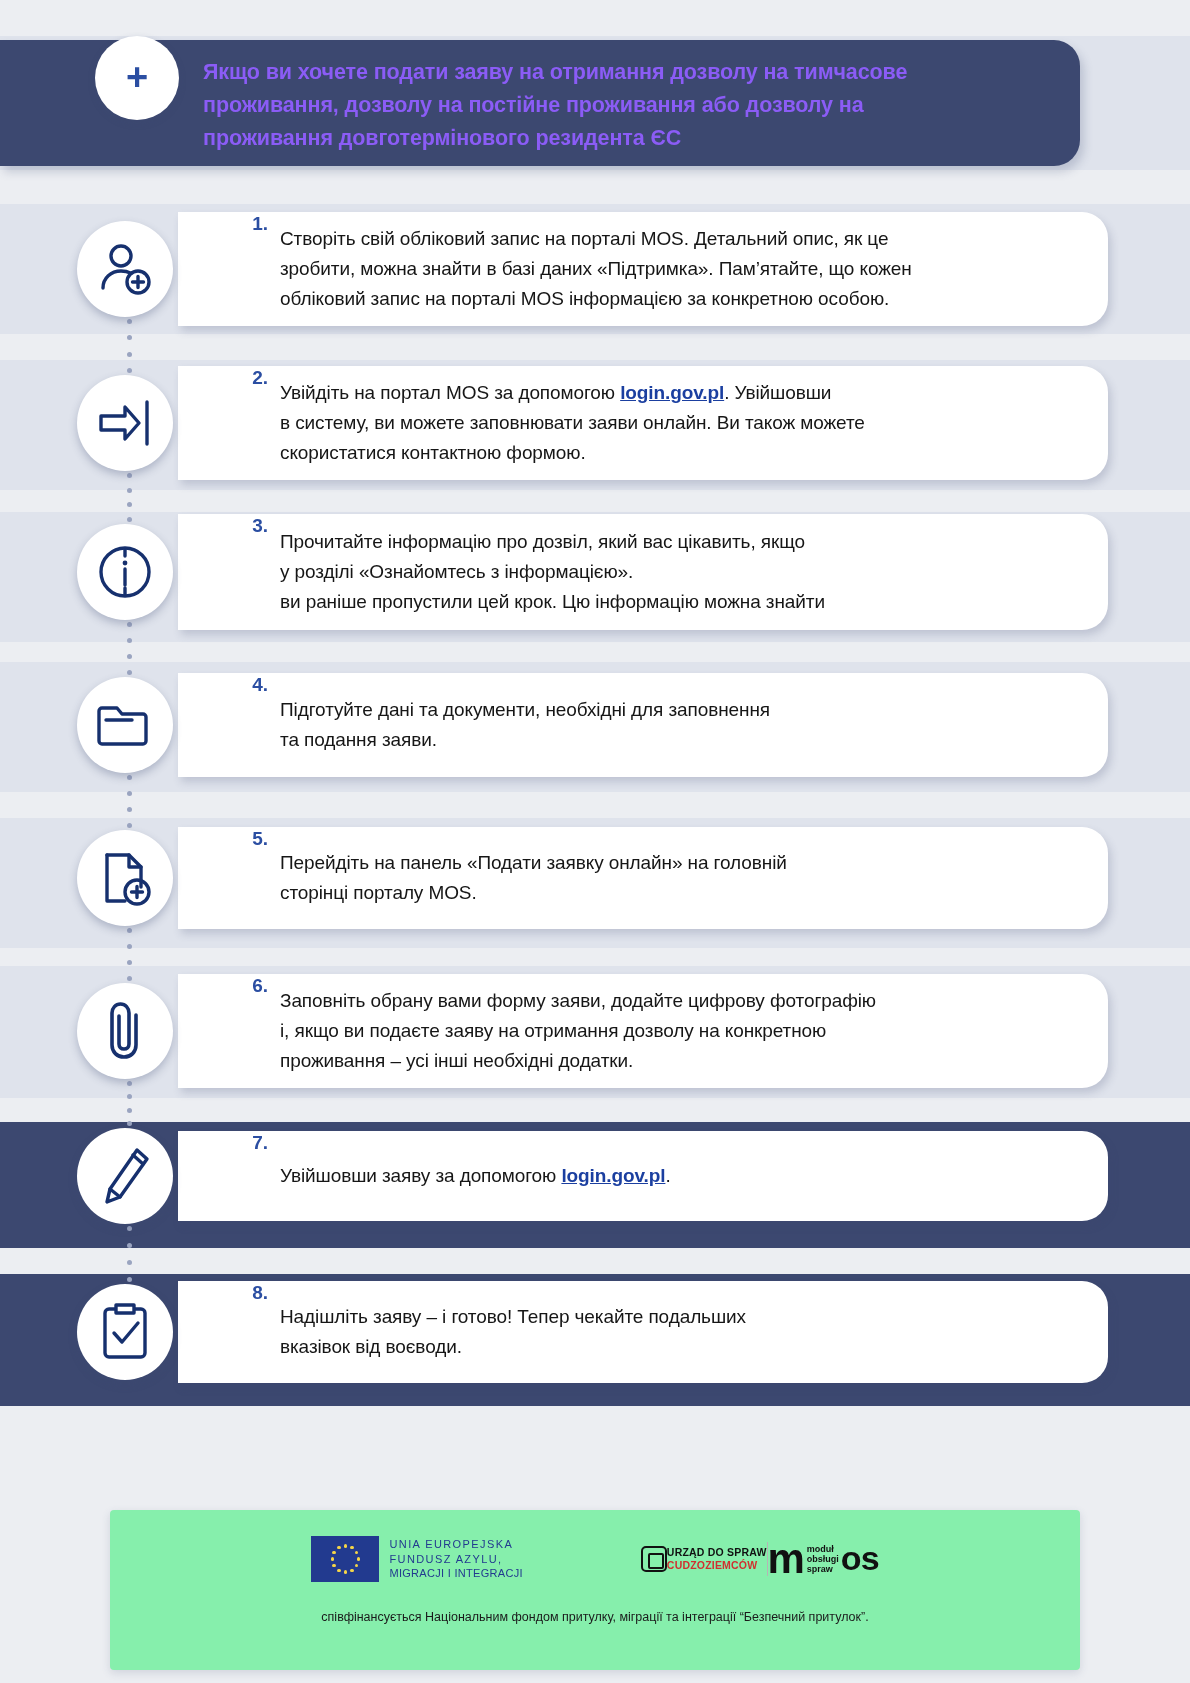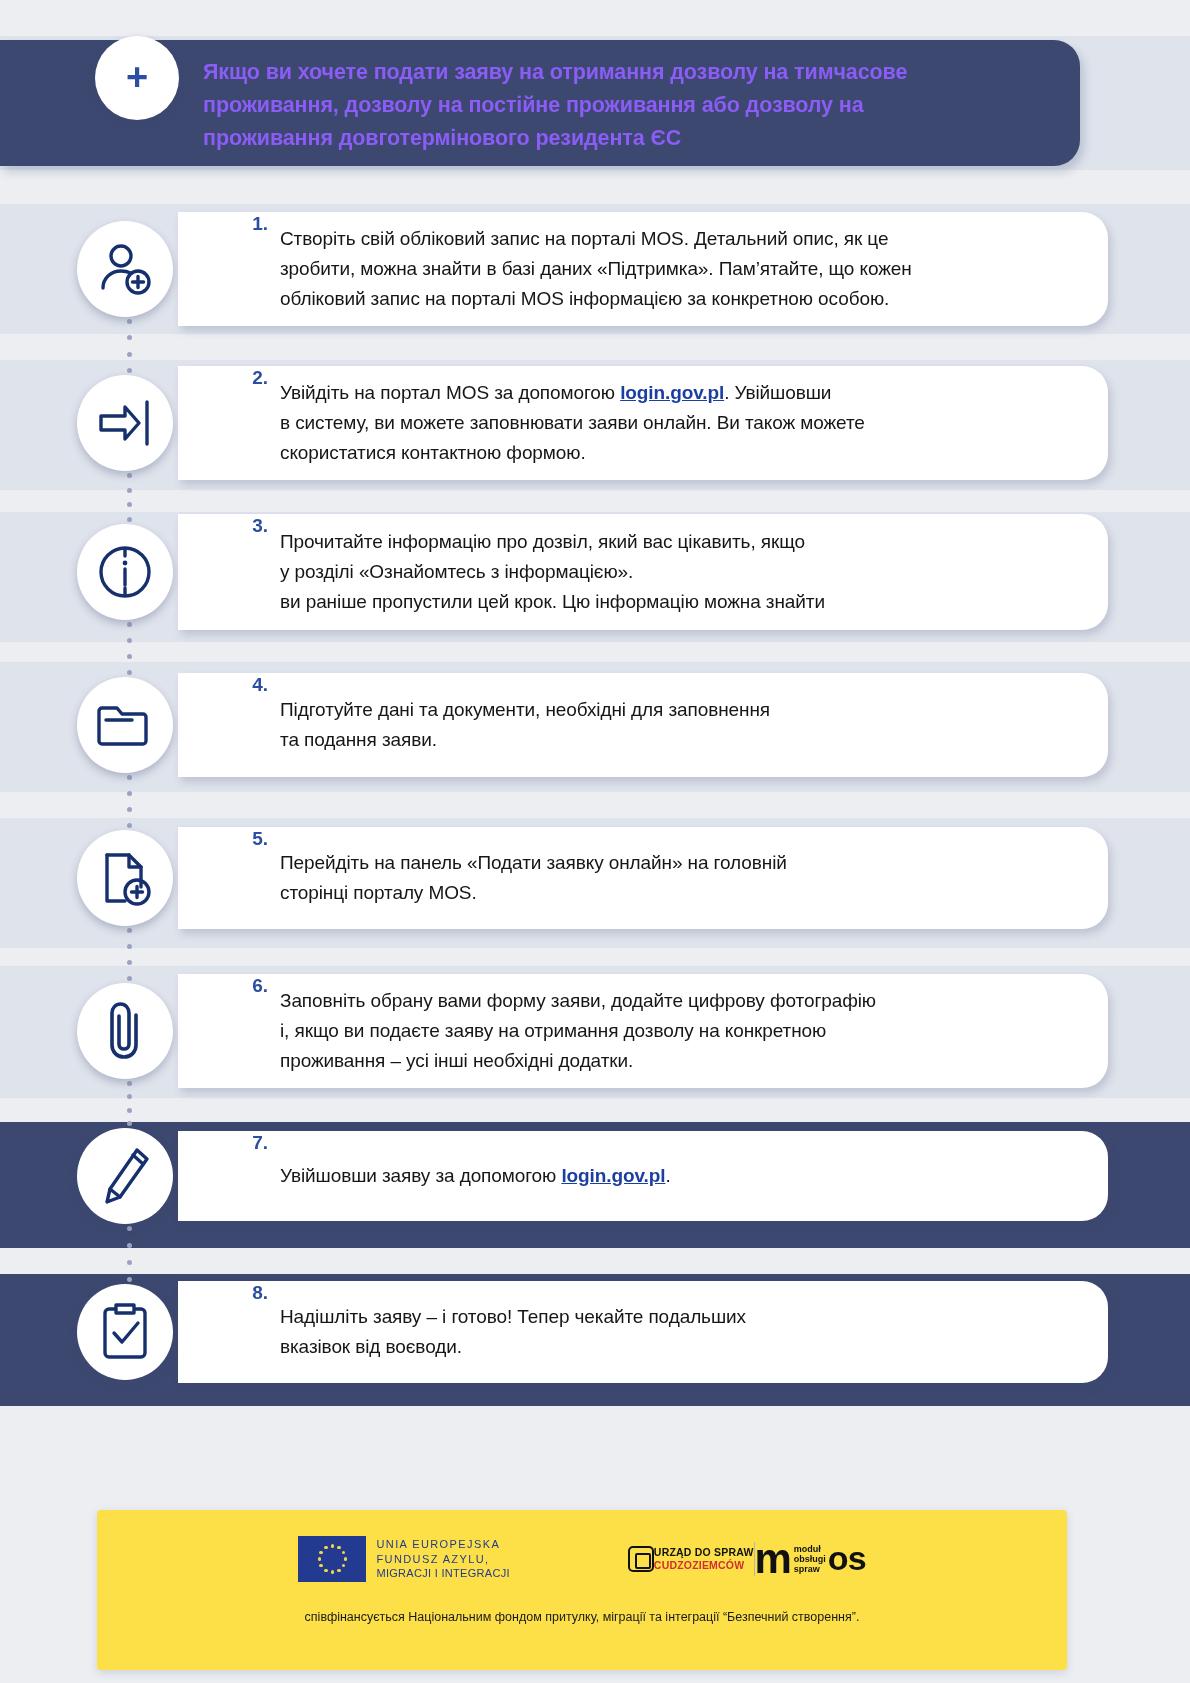--- a/index.html
+++ b/index.html
@@ -133,23 +133,23 @@
   .dots i {
     display: block;
     width: 5px; height: 5px;
     border-radius: 50%;
     background: #9aa4c0;
   }
 
   
   .footer-card {
     position: absolute;
-    left: 97px; top: 1510px;
+    left: 110px; top: 1510px;
     width: 970px; height: 160px;
-    background: #fde047;
+    background: #86efac;
     border-radius: 4px;
     box-shadow: 0 3px 8px rgba(60,72,112,0.16);
   }
   .logos {
     position: absolute;
     left: 0; top: 26px;
     width: 970px;
     display: flex;
     align-items: center;
     justify-content: center;
@@ -445,17 +445,17 @@
             <span style="display:block">obsługi</span>
             <span style="display:block">spraw</span>
           </span>
           <span class="mos-os">os</span>
         </div>
       </div>
 
     </div>
 
     <div class="footer-caption">
-      <div>співфінансується Національним фондом притулку, міграції та інтеграції “Безпечний створення”.</div>
+      <div>співфінансується Національним фондом притулку, міграції та інтеграції “Безпечний притулок”.</div>
     </div>
   </div>
 
 </div>
 
 </body></html>

